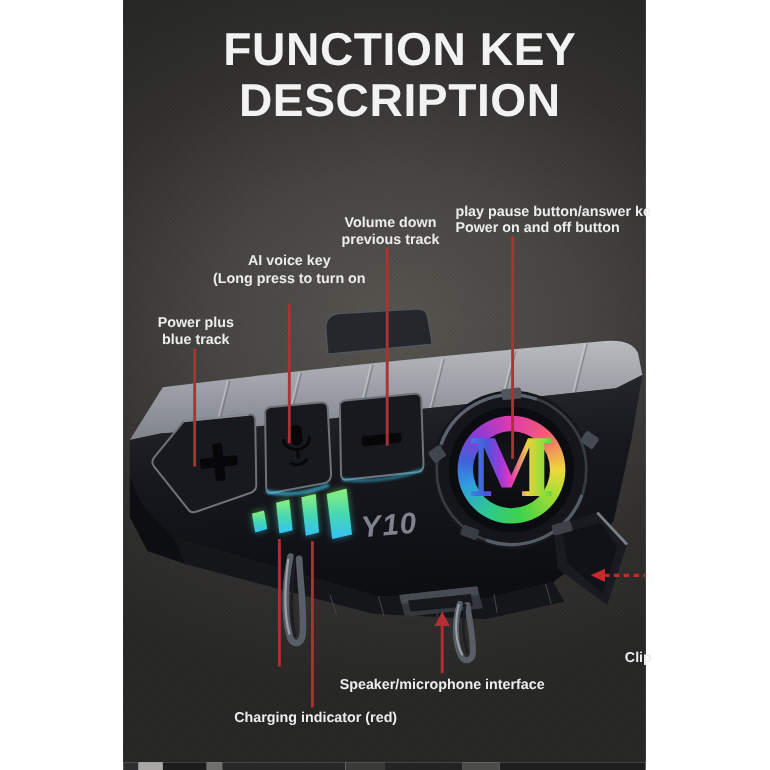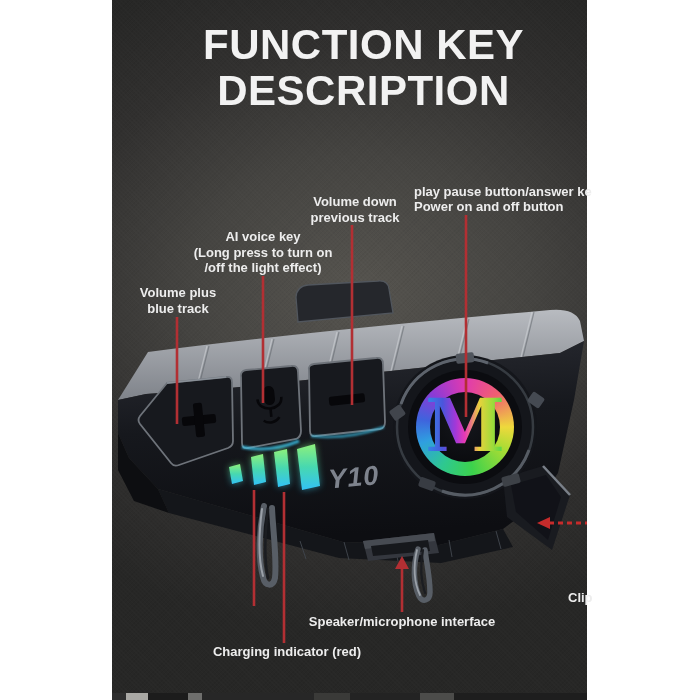--- a/index.html
+++ b/index.html
@@ -222,24 +222,23 @@
     <div>Volume down</div>
     <div>previous track</div>
   </div>
   <div class="lbl left" style="left:414px;top:184px;width:200px;line-height:15px;">
     <div>play pause button/answer ke</div>
     <div>Power on and off button</div>
   </div>
   <div class="lbl" style="left:183px;top:229px;width:160px;">
     <div>AI voice key</div>
     <div>(Long press to turn on</div>
-    <div>/off the light effect)</div>
   </div>
   <div class="lbl" style="left:118px;top:285px;width:120px;">
-    <div>Volume plus</div>
+    <div>Power plus</div>
     <div>blue track</div>
   </div>
   <div class="lbl" style="left:187px;top:644px;width:200px;">
     <div>Charging indicator (red)</div>
   </div>
   <div class="lbl" style="left:302px;top:614px;width:200px;">
     <div>Speaker/microphone interface</div>
   </div>
   <div class="lbl left" style="left:568px;top:590px;width:40px;">
     <div>Clip</div>

